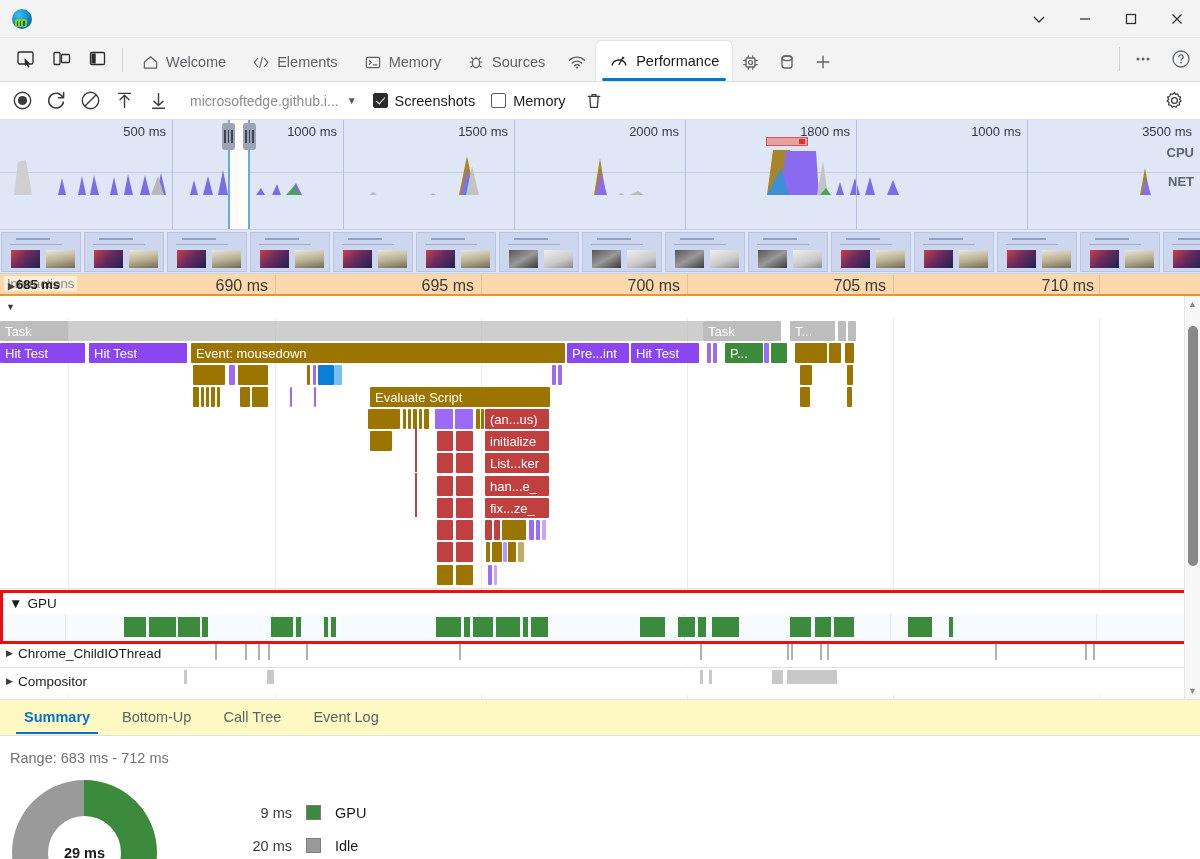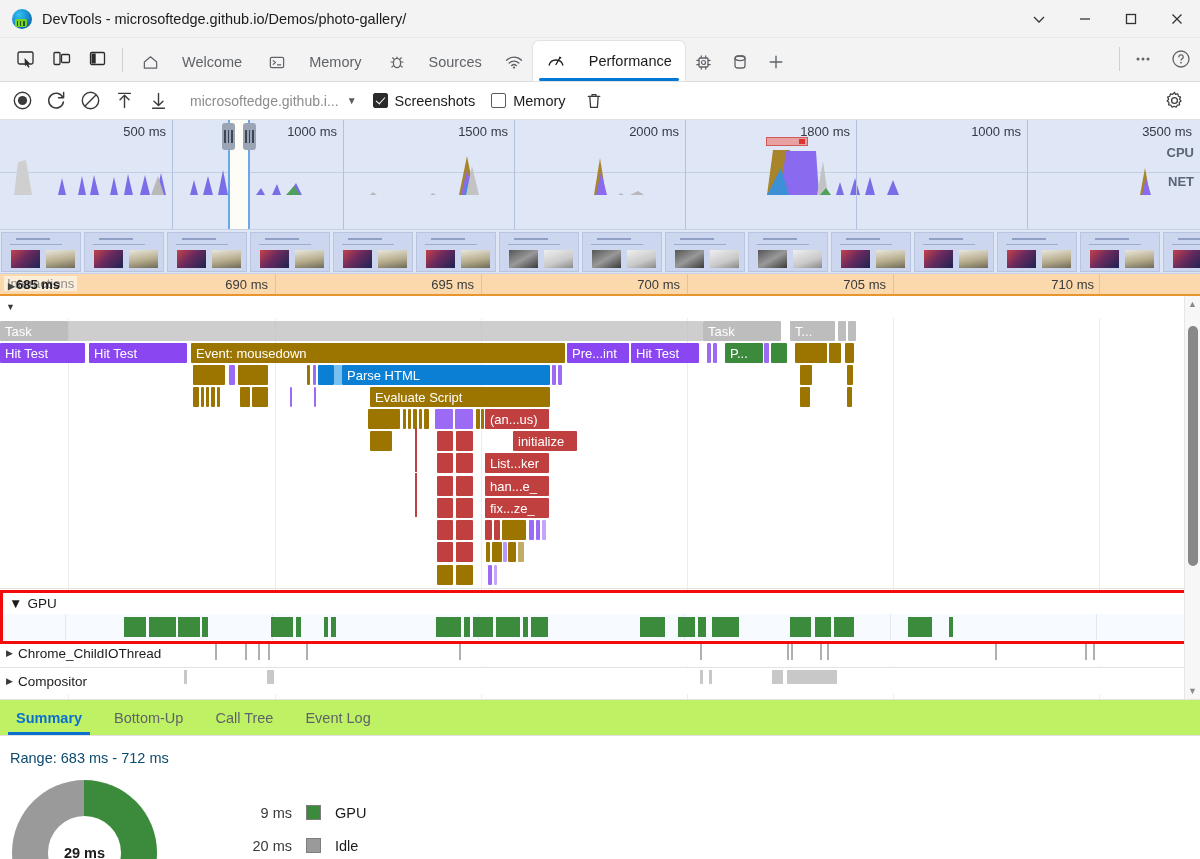--- a/index.html
+++ b/index.html
@@ -51,21 +51,21 @@
     border-bottom: 1px solid #dcdcdc;
   }
   .tool-icons { display: flex; align-items: center; height: 44px; padding-left: 8px; }
   .tool-icon {
     width: 36px; height: 36px; display: flex; align-items: center; justify-content: center;
     color: #2b2b2b;
   }
   .tab-sep { width: 1px; height: 24px; background: #d0d0d0; margin: 0 6px; align-self: center; }
   .tabs { display: flex; align-items: flex-end; height: 44px; }
   .tab {
-    display: flex; align-items: center; gap: 23px;
+    display: flex; align-items: center; gap: 7px;
     height: 38px; padding: 0 13px; font-size: 14.5px; color: #5f6368;
     position: relative; white-space: nowrap;
   }
   .tab.selected {
     background: #ffffff; color: #1b1b1b;
     border-radius: 6px 6px 0 0; height: 40px;
     box-shadow: 0 0 0 1px #e2e2e2;
   }
   .tab.selected::after {
     content: ""; position: absolute; left: 6px; right: 6px; bottom: 0;
@@ -155,21 +155,21 @@
   .tC { background: linear-gradient(150deg, #555 0%, #999 50%, #3a3a3a 100%); }
   .tD { background: linear-gradient(160deg, #efefef 0%, #c9c9c9 60%, #888 100%); }
 
   
   .detail-ruler {
     height: 22px; background: #fbd9ac; position: relative;
     border-bottom: 2px solid #e8952d;
   }
   .dr-tick { position: absolute; top: 0; bottom: 0; width: 1px; background: #e2c49b; }
   .dr-label {
-    position: absolute; top: 3px; font-size: 13px; color: #3a3a3a;
+    position: absolute; top: 3px; font-size: 16px; color: #3a3a3a;
     transform: translateX(-100%); padding-right: 7px; white-space: nowrap;
   }
   .interactions-label {
     position: absolute; left: 4px; top: 2px; font-size: 13px; color: #8d8d8d;
     background: rgba(255,255,255,0.55); padding: 0 3px; white-space: nowrap; z-index: 1;
   }
   .dr-start {
     position: absolute; left: 8px; top: 3px; font-size: 13px; color: #1b1b1b;
     font-weight: 600; z-index: 3; white-space: nowrap;
   }
@@ -234,33 +234,33 @@
     display: flex; align-items: center; justify-content: center; color: #8a8a8a; font-size: 9px;
   }
   .vscroll .arrow.top { top: 0; }
   .vscroll .arrow.bot { bottom: 0; }
   .vscroll .thumb2 {
     position: absolute; left: 3px; width: 10px; background: #888; border-radius: 5px;
   }
 
   
   .btabs {
-    height: 36px; background: #bef264; display: flex; align-items: center;
-    border-bottom: 1px solid #e0e0e0; 
+    height: 36px; background: #fef9c3; display: flex; align-items: flex-start;
+    border-bottom: 1px solid #e0e0e0; padding-left: 8px;
   }
   .btab {
     padding: 0 16px; height: 34px; display: flex; align-items: center;
     font-size: 14.5px; color: #5f6368; position: relative;
   }
   .btab.active { color: #0b6fd1; font-weight: 600; }
   .btab.active::after {
     content: ""; position: absolute; left: 8px; right: 8px; bottom: 0; height: 2.5px; background: #0b6fd1;
   }
   .summary { position: relative; height: 141px; background: #fff; }
-  .range { font-size: 14.5px; color: #0c4a6e; padding: 14px 0 0 10px; }
+  .range { font-size: 14.5px; color: #737373; padding: 14px 0 0 10px; }
   .donut-wrap { position: absolute; left: 12px; top: 44px; width: 145px; height: 145px; }
   .donut {
     width: 145px; height: 145px; border-radius: 50%;
     background: conic-gradient(#3c8b3c 0deg 112deg, #9a9a9a 112deg 128deg, #9a9a9a 128deg 360deg);
   }
   .donut-hole {
     position: absolute; left: 36px; top: 36px; width: 73px; height: 73px;
     border-radius: 50%; background: #fff;
     display: flex; align-items: center; justify-content: center;
     font-size: 14.5px; font-weight: 700; color: #1b1b1b;
@@ -270,21 +270,20 @@
   .lval { width: 62px; text-align: right; color: #3a3a3a; }
   .lsw {
     width: 15px; height: 15px; margin: 0 14px; border: 1px solid #7d7d7d; display: inline-block;
   }
 </style>
 </head>
 <body>
 
 <div class="titlebar">
   <div class="tb-logo"></div>
-  <div class="tb-title">DevTools - microsoftedge.github.io/Demos/photo-gallery/</div>
   <div class="tb-winbtns">
     <div class="tb-winbtn">
       <svg width="14" height="14" viewBox="0 0 14 14">
           <path d="M2 5l5 5 5-5" stroke="#333" stroke-width="1.3" fill="none"></path>
         </svg>
     </div>
     <div class="tb-winbtn">
       <svg width="14" height="14" viewBox="0 0 14 14">
           <path d="M2 7h10" stroke="#333" stroke-width="1.3"></path>
         </svg>
@@ -328,20 +327,28 @@
 
     <div class="tab">
       <span class="ticon">
         <svg width="17" height="17" viewBox="0 0 18 18">
             <path d="M2.5 8.5L9 3l6.5 5.5V15h-13z" stroke="currentColor" stroke-width="1.3" fill="none" stroke-linejoin="round"></path>
           </svg>
       </span>
       <span>Welcome</span>
     </div>
 
+    <div class="tab">
+      <span class="ticon">
+        <svg width="18" height="17" viewBox="0 0 20 18">
+            <path d="M6.2 4.5L2.5 9l3.7 4.5M13.8 4.5L17.5 9l-3.7 4.5M11.5 3.5l-3 11" stroke="currentColor" stroke-width="1.3" fill="none" stroke-linecap="round"></path>
+          </svg>
+      </span>
+      <span>Elements</span>
+    </div>
 
     <div class="tab">
       <span class="ticon">
         <svg width="18" height="17" viewBox="0 0 18 18">
             <rect x="2" y="3.5" width="14" height="11" rx="1.5" stroke="currentColor" stroke-width="1.3" fill="none"></rect>
             <path d="M5 7l2.3 2L5 11M9.5 11.5h3.5" stroke="currentColor" stroke-width="1.3" fill="none" stroke-linecap="round"></path>
           </svg>
       </span>
       <span>Memory</span>
     </div>
@@ -693,21 +700,20 @@
   <div class="bar gold noText" style="left:829px; top:47px; width:12px;"></div>
   <div class="bar gold noText" style="left:845px; top:47px; width:9px;"></div>
 
   <div class="bar gold noText" style="left:193px; top:69px; width:32px;"></div>
   <div class="bar lpurple noText" style="left:229px; top:69px; width:6px;"></div>
   <div class="bar gold noText" style="left:238px; top:69px; width:30px;"></div>
   <div class="bar gold noText" style="left:307px; top:69px; width:3px;"></div>
   <div class="bar lpurple noText" style="left:313px; top:69px; width:3px;"></div>
   <div class="bar blue noText" style="left:318px; top:69px; width:16px;"></div>
   <div class="bar blue-l noText" style="left:334px; top:69px; width:8px;"></div>
-  <div class="bar blue" style="left:342px; top:69px; width:208px;">Parse HTML</div>
   <div class="bar lpurple noText" style="left:552px; top:69px; width:4px;"></div>
   <div class="bar lpurple noText" style="left:558px; top:69px; width:4px;"></div>
   <div class="bar gold noText" style="left:800px; top:69px; width:12px;"></div>
   <div class="bar gold noText" style="left:847px; top:69px; width:6px;"></div>
 
   <div class="bar gold noText" style="left:193px; top:91px; width:6px;"></div>
   <div class="bar gold noText" style="left:201px; top:91px; width:3px;"></div>
   <div class="bar gold noText" style="left:206px; top:91px; width:3px;"></div>
   <div class="bar gold noText" style="left:211px; top:91px; width:4px;"></div>
   <div class="bar gold noText" style="left:217px; top:91px; width:3px;"></div>
@@ -727,21 +733,21 @@
   <div class="bar gold noText" style="left:424px; top:113px; width:5px;"></div>
   <div class="bar lpurple noText" style="left:435px; top:113px; width:18px;"></div>
   <div class="bar lpurple noText" style="left:455px; top:113px; width:18px;"></div>
   <div class="bar gold noText" style="left:476px; top:113px; width:4px;"></div>
   <div class="bar gold noText" style="left:481px; top:113px; width:3px;"></div>
   <div class="bar red" style="left:485px; top:113px; width:64px;">(an...us)</div>
 
   <div class="bar gold noText" style="left:370px; top:135px; width:22px;"></div>
   <div class="bar red noText" style="left:437px; top:135px; width:16px;"></div>
   <div class="bar red noText" style="left:456px; top:135px; width:17px;"></div>
-  <div class="bar red" style="left:485px; top:135px; width:64px;margin-left:28px;">initialize</div>
+  <div class="bar red" style="left:485px; top:135px; width:64px;">initialize</div>
   <div style="position:absolute;left:415px;top:132px;width:1.5px;height:22px;background:#c04040"></div>
 
   <div class="bar red noText" style="left:437px; top:157px; width:16px;"></div>
   <div class="bar red noText" style="left:456px; top:157px; width:17px;"></div>
   <div class="bar red" style="left:485px; top:157px; width:64px;">List...ker</div>
   <div style="position:absolute;left:415px;top:154px;width:1.5px;height:22px;background:#c04040"></div>
 
   <div class="bar red noText" style="left:437px; top:180px; width:16px;"></div>
   <div class="bar red noText" style="left:456px; top:180px; width:17px;"></div>
   <div class="bar red" style="left:485px; top:180px; width:64px;">han...e_</div>

